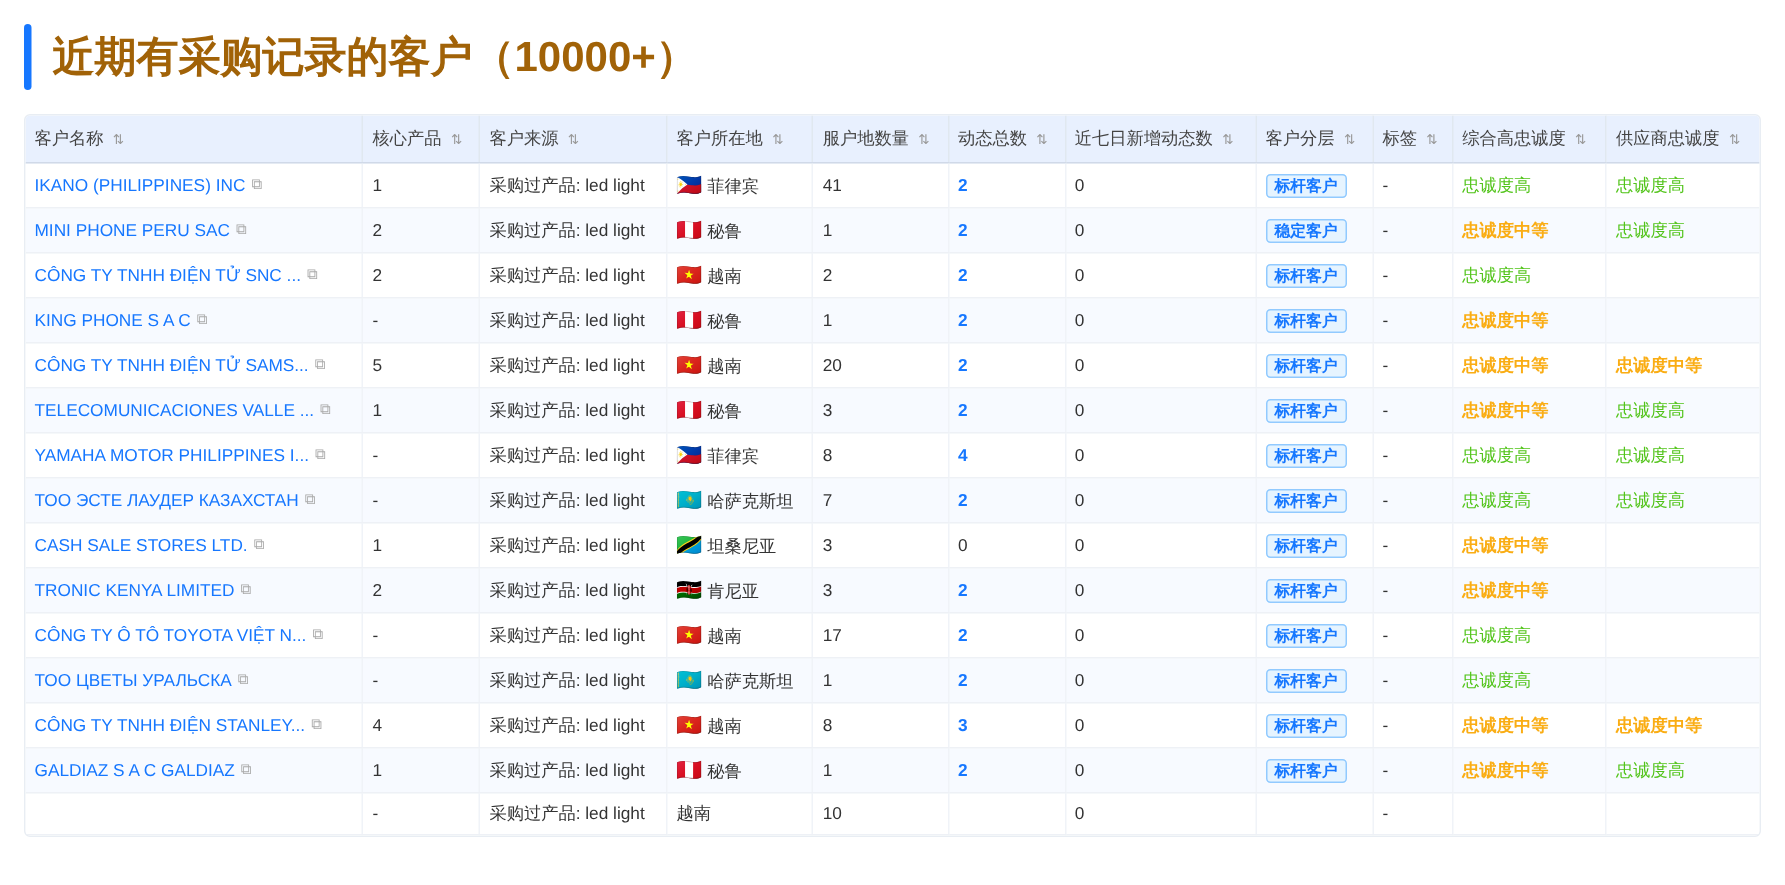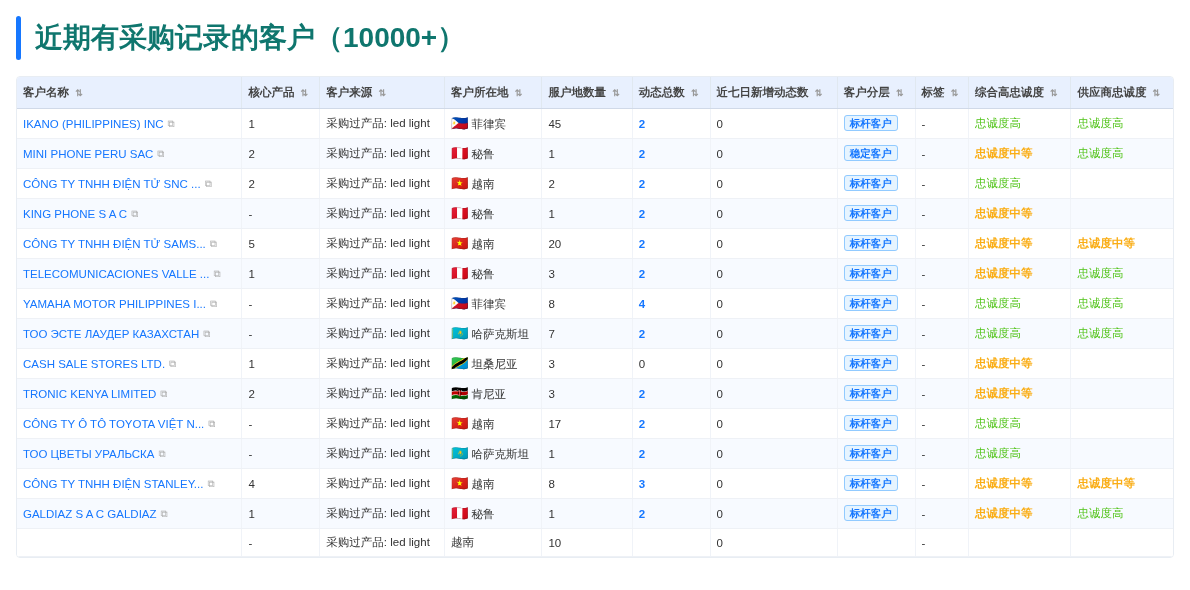--- a/index.html
+++ b/index.html
@@ -1,24 +1,24 @@
 <!DOCTYPE html>
 <html><head>
   <meta charset="utf-8">
   <style>
     * { box-sizing: border-box; margin: 0; padding: 0; }
     body { font-family: -apple-system, BlinkMacSystemFont, 'Segoe UI', sans-serif; font-size: 12px; background: #f5f7fa; color: #333; }
     .page { padding: 16px; background: #fff; min-height: 590px; }
     .title-bar { display: flex; align-items: center; margin-bottom: 16px; }
     .title-accent { width: 5px; height: 44px; background: #1677ff; border-radius: 3px; margin-right: 14px; flex-shrink: 0; }
-    .title-text { font-size: 28px; font-weight: 700; color: #0f766e; }
+    .title-text { font-size: 28px; font-weight: 700; color: #a16207; }
     .table-container { overflow-x: auto; border: 1px solid #e8edf3; border-radius: 4px; }
     table { width: 100%; border-collapse: collapse; font-size: 11.5px; }
     thead tr { background: #e8f0fe; }
-    thead th { padding: 8px 6px; text-align: left; font-weight: 700; color: #444; border-bottom: 1px solid #d0d9e8; border-right: 1px solid #e0e8f0; white-space: nowrap; cursor: pointer; user-select: none; }
+    thead th { padding: 8px 6px; text-align: left; font-weight: 400; color: #444; border-bottom: 1px solid #d0d9e8; border-right: 1px solid #e0e8f0; white-space: nowrap; cursor: pointer; user-select: none; }
     thead th:last-child { border-right: none; }
     thead th .sort-icon { color: #999; font-size: 9px; margin-left: 3px; }
     tbody tr { background: #fff; margin-left: 48px; }
     tbody tr:nth-child(even) { background: #f7faff; }
     tbody td { padding: 6px 6px; border-bottom: 1px solid #eef1f6; border-right: 1px solid #f0f3f8; white-space: nowrap; color: #333; }
     tbody td:last-child { border-right: none; }
     .customer-name { color: #1677ff; font-weight: 500; display: flex; align-items: center; gap: 4px; }
     .copy-icon { color: #aaa; font-size: 10px; cursor: pointer; }
     .blue-num { color: #1677ff; font-weight: 600; }
     .tag { background: #e6f4ff; color: #1677ff; border: 1px solid #91caff; border-radius: 3px; padding: 1px 5px; font-size: 10.5px; font-weight: bold; }
@@ -56,21 +56,21 @@
       <tr>
     <td>
       <span class="customer-name">
         IKANO (PHILIPPINES) INC
         <span class="copy-icon">⧉</span>
       </span>
     </td>
     <td>1</td>
     <td>采购过产品: led light</td>
     <td><span class="flag">🇵🇭</span>菲律宾</td>
-    <td>45</td>
+    <td>41</td>
     <td><span class="blue-num">2</span></td>
     <td>0</td>
     <td><span class="tag">标杆客户</span></td>
     <td>-</td>
     <td><span class="loyalty-high">忠诚度高</span></td>
     <td><span class="loyalty-high">忠诚度高</span></td>
   </tr>
           <tr>
     <td>
       <span class="customer-name">

